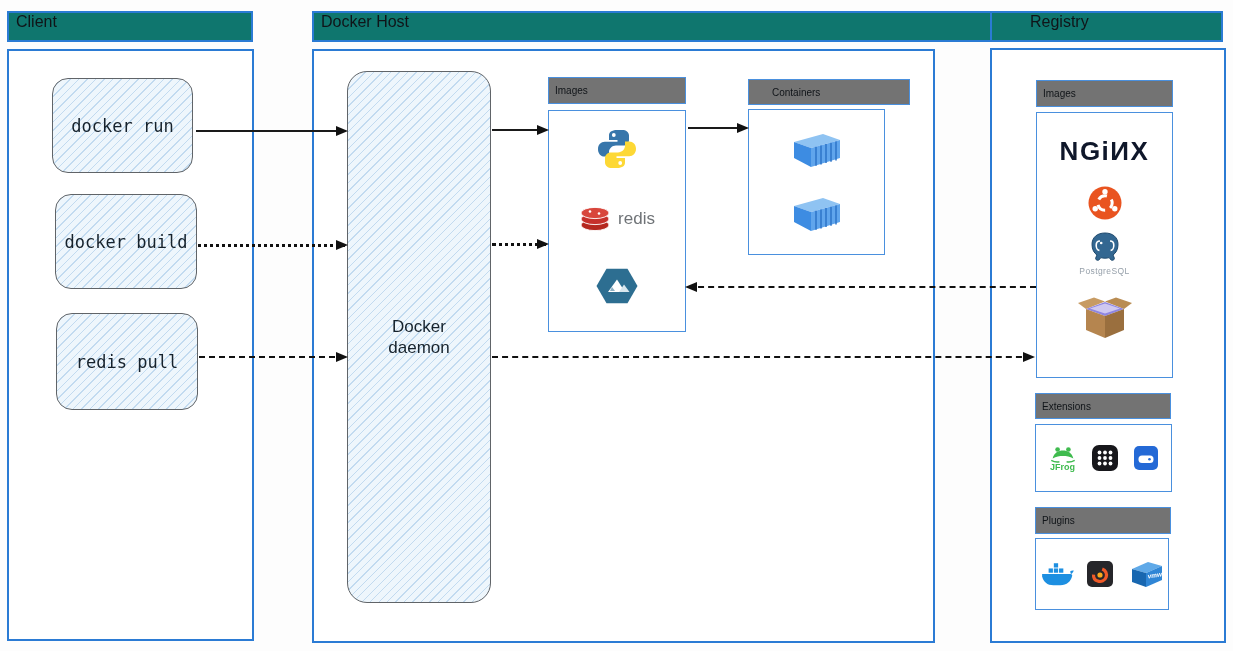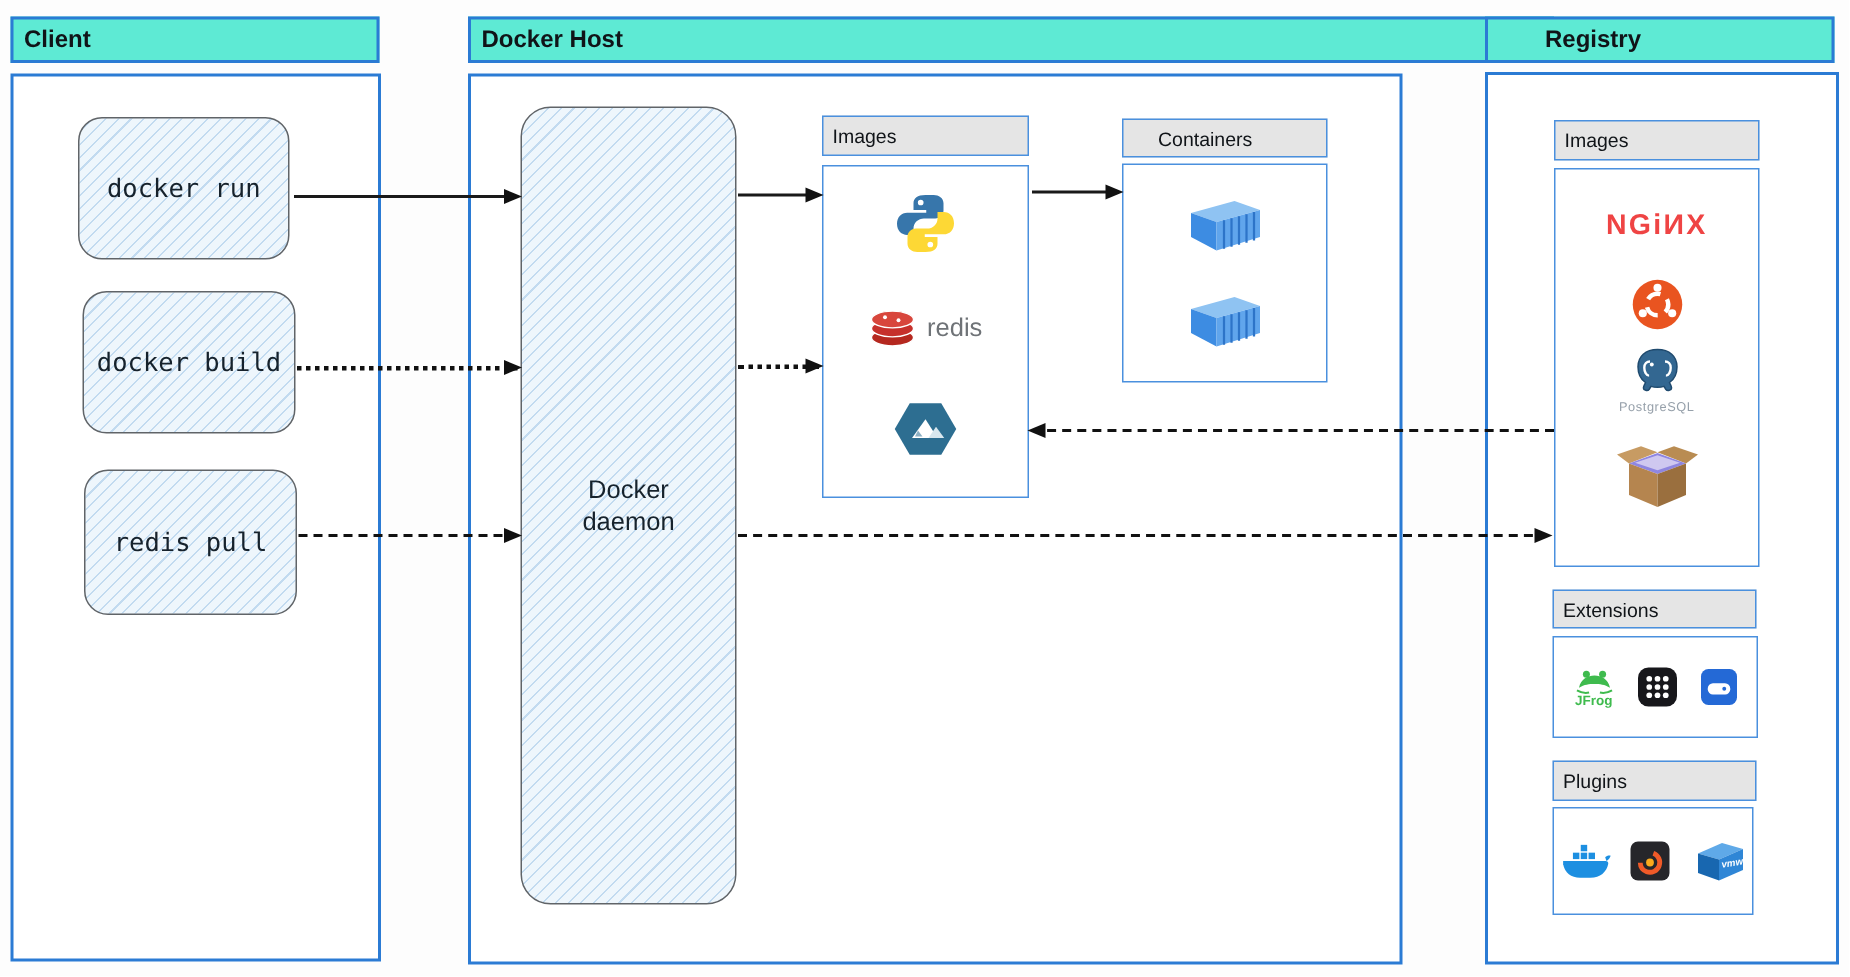--- a/index.html
+++ b/index.html
@@ -1,41 +1,41 @@
 <!DOCTYPE html>
 <html><head>
 <meta charset="utf-8">
 <style>
   html,body{margin:0;padding:0;background:#fff;}
   .canvas{position:relative;width:1233px;height:651px;background:#fdfdfd;
           font-family:"Liberation Sans",sans-serif;overflow:hidden;}
   .frame{position:absolute;border:2px solid #2b7bd4;background:#fff;box-sizing:border-box;}
-  .tbar{position:absolute;border:2px solid #2b7bd4;background:#5eead4;box-sizing:border-box;
-        display:flex;align-items:center;padding-left:7px;font-size:16px;color:#101418;font-weight:bold;}
-  .stitle{position:absolute;border:1.6px solid #4a90de;background:#e5e5e5;box-sizing:border-box;
-        display:flex;align-items:center;padding-left:6px;font-size:13px;color:#101418;}
+  .tbar{position:absolute;border:2px solid #2b7bd4;background:#0f766e;box-sizing:border-box;
+        display:flex;align-items:flex-start;padding-left:7px;font-size:16px;color:#101418;}
+  .stitle{position:absolute;border:1.6px solid #4a90de;background:#737373;box-sizing:border-box;
+        display:flex;align-items:center;padding-left:6px;font-size:10px;color:#101418;}
   .sbox{position:absolute;border:1.6px solid #4a90de;background:#fff;box-sizing:border-box;}
   .sketch{position:absolute;box-sizing:border-box;border:1.6px solid #606468;border-radius:16px;
         background-color:#eef6fc;
         background-image:repeating-linear-gradient(135deg,rgba(140,185,225,.45) 0 1px,transparent 1px 6px);
         display:flex;align-items:center;justify-content:center;}
   .cmd{font-family:"DejaVu Sans Mono","Liberation Mono",monospace;font-size:17px;color:#16222c;}
   .daemon-label{font-size:17px;color:#16222c;text-align:center;width:92px;line-height:1.25;}
   .row{position:absolute;left:0;right:0;display:flex;align-items:center;justify-content:center;}
   .arrow{position:absolute;z-index:5;}
   .arrow .line{position:absolute;left:0;right:0;top:0;border-top:2.4px solid #1a1a1a;}
   .arrow .line.dotted{border-top:3px dotted #111;}
   .arrow .line.dashed{border-top:2.6px dashed #111;}
   .head-r{position:absolute;right:-3px;top:-4px;width:0;height:0;
           border-left:12px solid #111;border-top:5.5px solid transparent;border-bottom:5.5px solid transparent;}
   .head-l{position:absolute;left:-3px;top:-4px;width:0;height:0;
           border-right:12px solid #111;border-top:5.5px solid transparent;border-bottom:5.5px solid transparent;}
   .redis-wrap{display:flex;align-items:center;gap:7px;}
   .redis-text{font-size:17px;color:#6f7377;}
-  .nginx-word{font-weight:bold;font-size:19px;letter-spacing:1.5px;color:#ef4444;}
+  .nginx-word{font-weight:bold;font-size:26px;letter-spacing:1.5px;color:#0f172a;}
   .pg-label{font-size:8.5px;color:#96a0aa;letter-spacing:.4px;margin-top:1px;}
   .jfrog-label{font-size:9px;font-weight:bold;color:#3fbb4e;line-height:1;}
   .col{display:flex;flex-direction:column;align-items:center;}
 </style>
 </head>
 <body>
 
 <div class="canvas">
 
   <div class="tbar" style="left:7px;top:11px;width:246px;height:31px;">
@@ -89,21 +89,21 @@
     <div class="row" style="top:154px;height:42px;">
       <svg width="42" height="42" viewBox="0 0 42 42">
         <polygon points="10.5,3.8 31.5,3.8 41.5,21 31.5,38.2 10.5,38.2 0.5,21" fill="#2d6e91"></polygon>
         <polygon points="12,27 21,14.5 29,27" fill="#ffffff"></polygon>
         <polygon points="23,27 28,19.5 33.5,27" fill="#d9e7ee"></polygon>
         <polygon points="16,22 19,26 14,26" fill="#2d6e91" opacity="0.55"></polygon>
       </svg>
     </div>
   </div>
 
-  <div class="stitle" style="left:748px;top:79px;width:137px;height:26px;padding-left:23px;">
+  <div class="stitle" style="left:748px;top:79px;width:162px;height:26px;padding-left:23px;">
     <span>Containers</span>
   </div>
   <div class="sbox" style="left:748px;top:109px;width:137px;height:146px;">
     <div class="row" style="top:20px;height:40px;">
       <svg width="52" height="38" viewBox="0 0 52 38">
         <polygon points="3,11 32,3 49,9 20,17" fill="#8fc3f2"></polygon>
         <polygon points="3,11 20,17 20,36 3,27" fill="#3d8ce2"></polygon>
         <polygon points="20,17 49,9 49,27 20,36" fill="#60a5ec"></polygon>
         <path d="M25 15.8 v19 M30 14.5 v19 M35 13.1 v19 M40 11.8 v19 M45 10.4 v19" stroke="#2d74c8" stroke-width="1.5" fill="none"></path>
       </svg>

